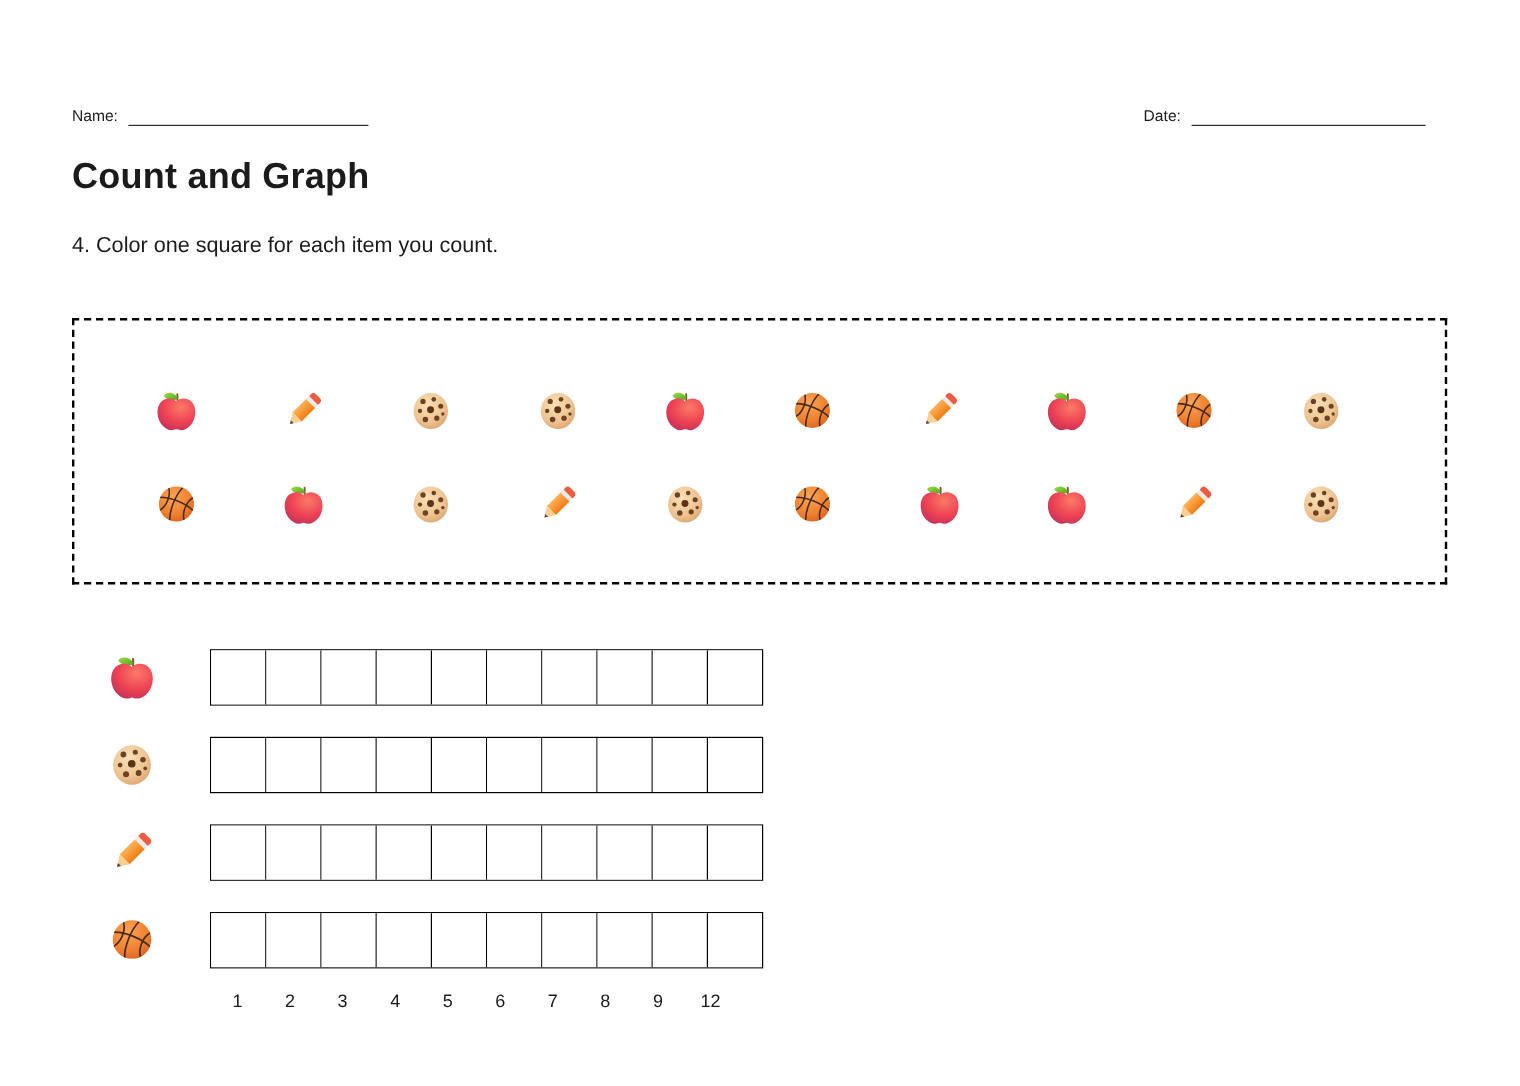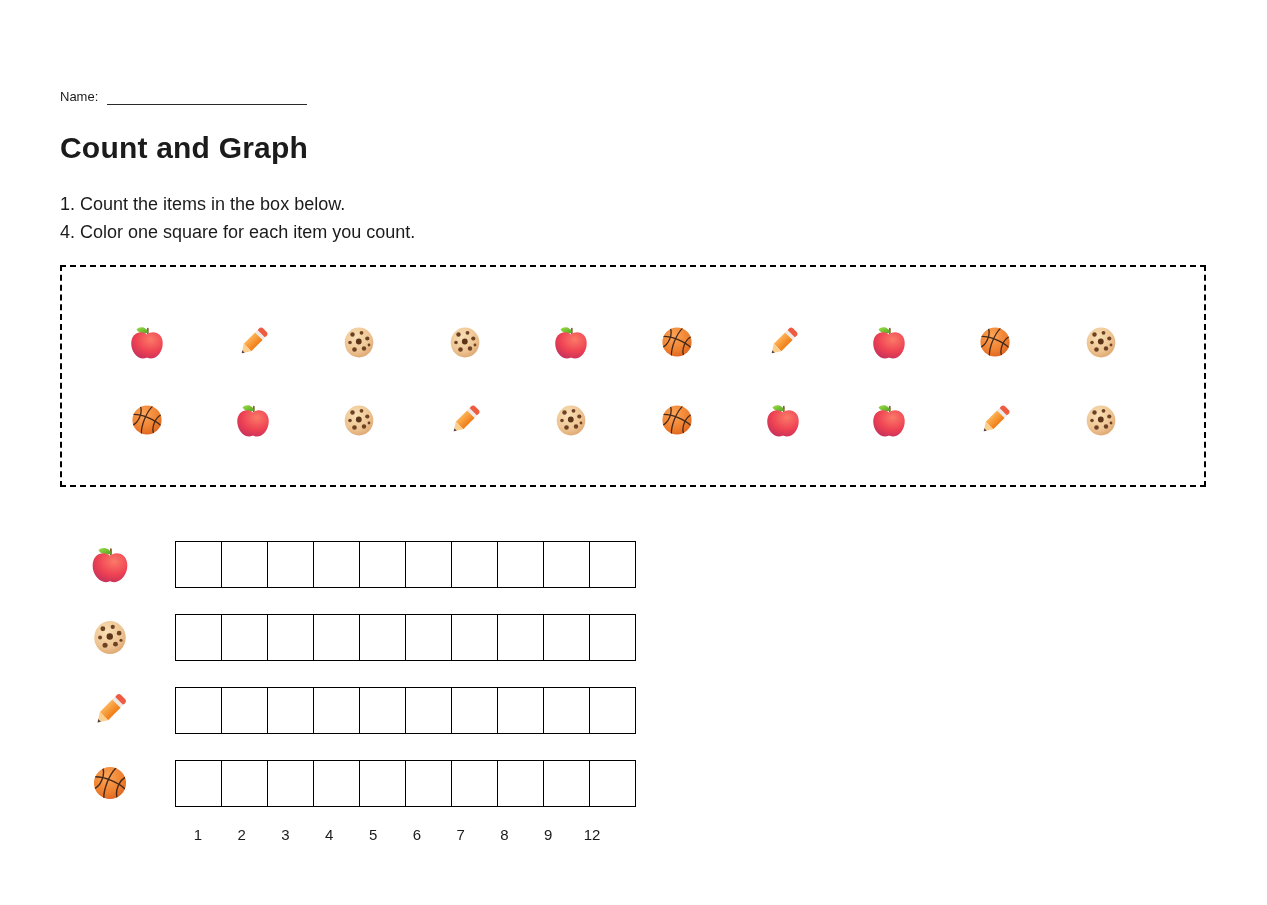--- a/index.html
+++ b/index.html
@@ -83,25 +83,28 @@
   </defs>
 </svg>
 
 <div class="page">
 
   <div class="field name-field">
     <span>Name:</span>
     <span class="blank-line name-blank"></span>
   </div>
 
+  <div class="field date-field">
+    <span>Date:</span>
+    <span class="blank-line date-blank"></span>
+  </div>
 
   <h1 class="title">Count and Graph</h1>
 
   <div class="instructions">
-    <div>1. Count the items in the box below.</div>
     <div>4. Color one square for each item you count.</div>
   </div>
 
   <div class="items-box" id="items-box">
       <div class="box-item">
         <svg viewBox="0 0 40 40">
           <path d="M20.8 6.5 C20.9 8.2 21 9.6 20.8 11.5" stroke="#7f5a23" stroke-width="1.6" fill="none" stroke-linecap="round"></path>
           <path d="M21 10.5 C20 5.5 13 3.5 9.5 7.5 C12 12 18.5 12 21 10.5 Z" fill="url(#g-leaf)"></path>
           <path d="M20 12.5 C23.2 9.3 29.5 9.2 33 13.2 C37 17.6 36.6 26.3 32.2 31.9 C28.9 36 24.3 37.5 20.7 35.8 C20.25 35.6 19.75 35.6 19.3 35.8 C15.7 37.5 11.1 36 7.8 31.9 C3.4 26.3 3 17.6 7 13.2 C10.5 9.2 16.8 9.3 20 12.5 Z" fill="url(#g-apple)"></path>
         </svg>

